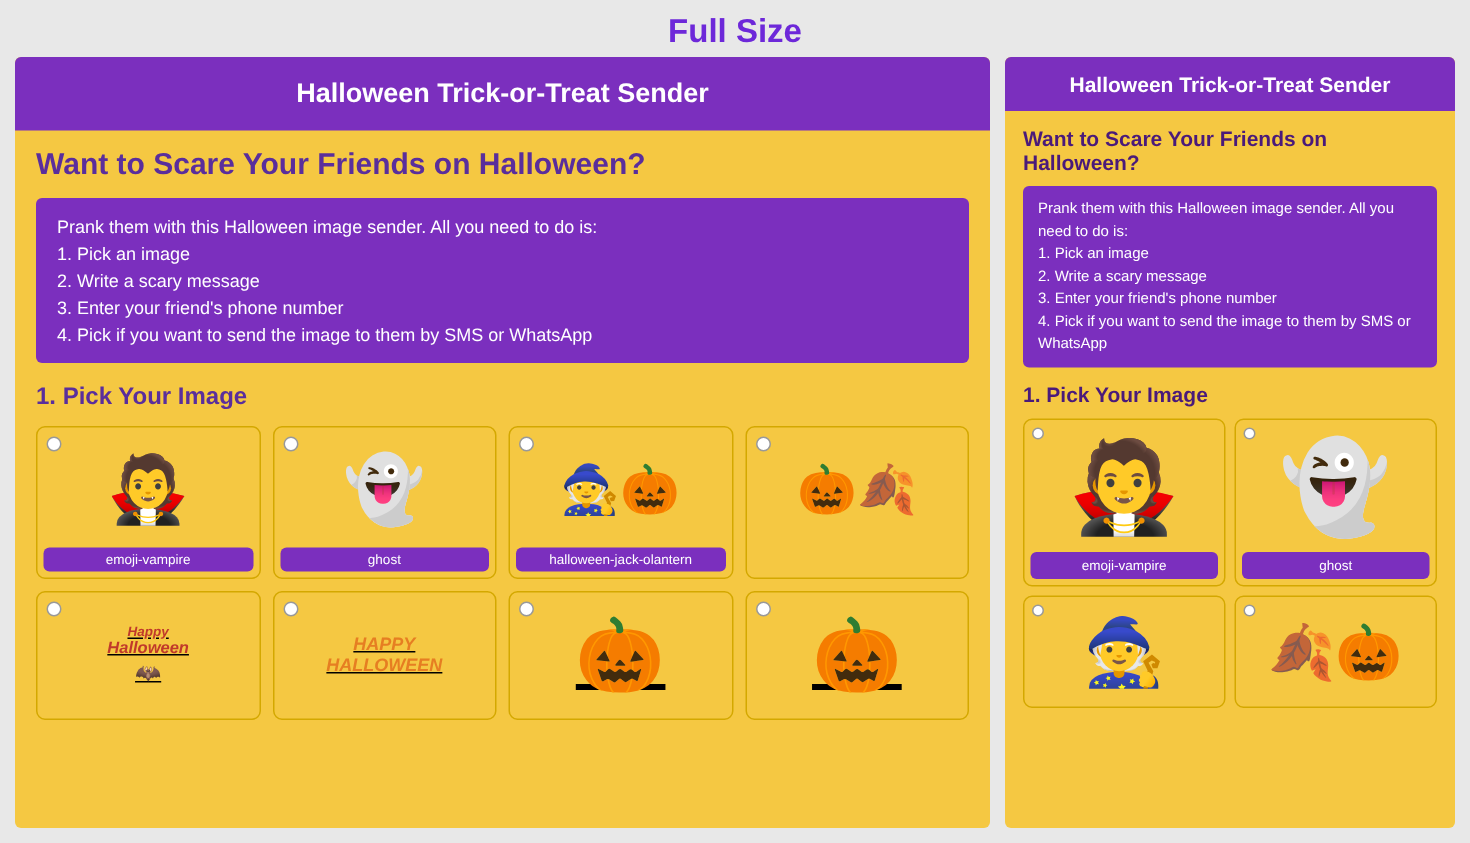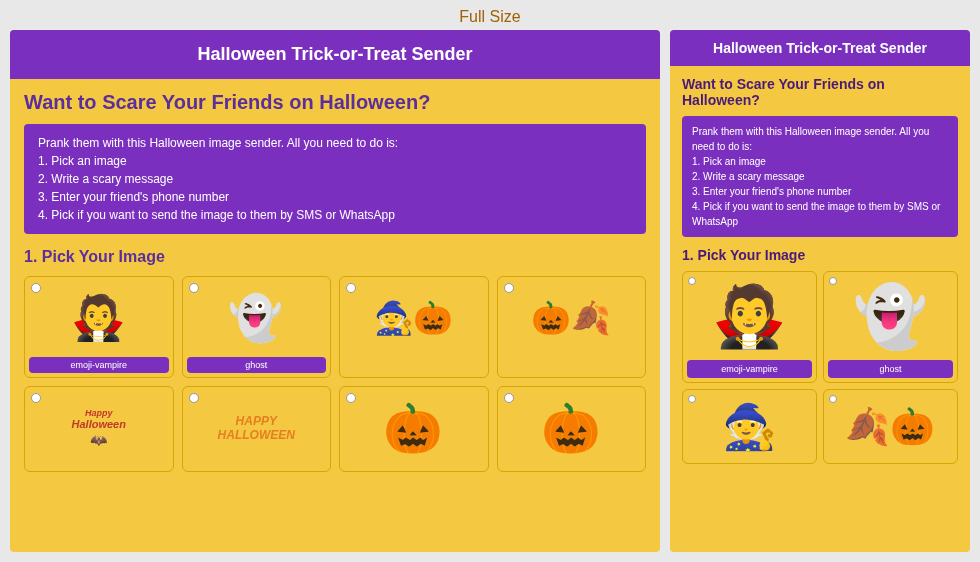--- a/index.html
+++ b/index.html
@@ -15,23 +15,23 @@
 
     .top-labels {
       display: flex;
       width: 100%;
       background: #e8e8e8;
       padding: 8px 0 4px 0;
     }
     .top-label {
       flex: 1;
       text-align: center;
-      font-size: 16px;
-      font-weight: normal;
-      color: #a16207;
+      font-size: 22px;
+      font-weight: bold;
+      color: #6d28d9;
     }
 
     .panels-container {
       display: flex;
       flex: 1;
       padding: 0 10px 10px 10px;
       gap: 10px;
     }
 
     
@@ -267,30 +267,31 @@
           <div class="image-placeholder">
             <span style="font-size:44px;">👻</span>
           </div>
           <button class="image-label-btn">ghost</button>
         </div>
         <div class="image-card">
           <div class="radio-dot"></div>
           <div class="image-placeholder">
             <span style="font-size:32px;">🧙🎃</span>
           </div>
+          <button class="image-label-btn">halloween-jack-olantern</button>
         </div>
         <div class="image-card">
           <div class="radio-dot"></div>
           <div class="image-placeholder">
             <span style="font-size:32px;">🎃🍂</span>
           </div>
         </div>
       </div>
 
-      <div class="image-grid" style="margin-top:8px;">
+      <div class="image-grid" style="margin-top:8px;text-decoration:underline;">
         <div class="image-card">
           <div class="radio-dot"></div>
           <div class="image-placeholder">
             <div style="text-align:center; line-height:1.2;">
               <div style="font-size:9px; color:#c0392b; font-style:italic; font-weight:bold;">Happy</div>
               <div style="font-size:11px; color:#c0392b; font-style:italic; font-weight:bold;">Halloween</div>
               <div style="font-size:14px;">🦇</div>
             </div>
           </div>
         </div>

